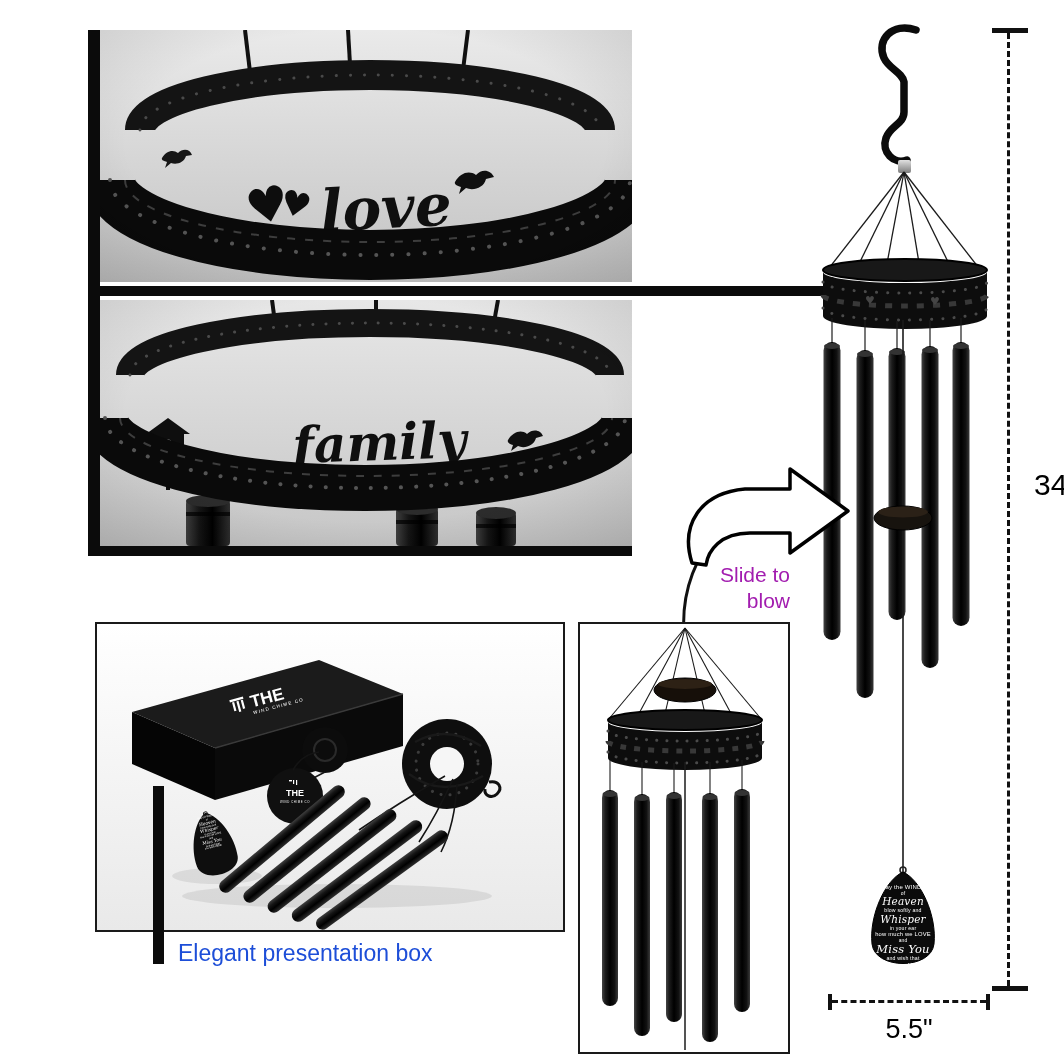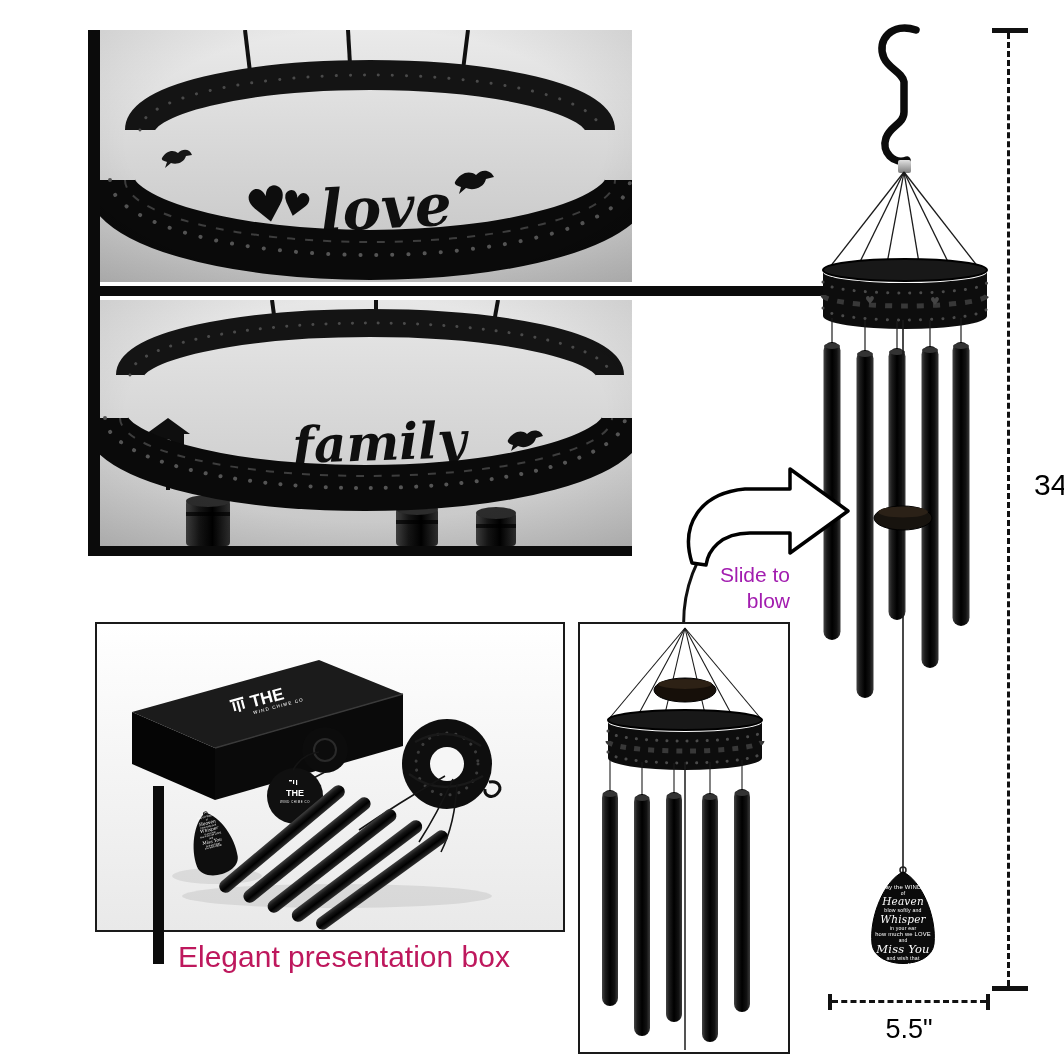--- a/index.html
+++ b/index.html
@@ -14,21 +14,21 @@
   
   .panel{position:absolute;border:2px solid #1a1a1a;background:#fbfbfb;box-sizing:border-box;}
   
   .dim-v{position:absolute;border-left:3px dashed #111;}
   .dim-h{position:absolute;border-top:3px dashed #111;}
   .dim-cap-h{position:absolute;background:#111;}
   .dim-cap-v{position:absolute;background:#111;}
   .dim-label{position:absolute;font-size:30px;font-weight:500;color:#000;}
   .dim-label-w{position:absolute;font-size:27px;font-weight:500;color:#000;text-align:center;}
   .callout{position:absolute;font-size:21px;font-weight:500;line-height:1.25;text-align:right;color:#a21caf;}
-  .caption{position:absolute;font-size:30px;font-weight:400;color:#be185d;}
+  .caption{position:absolute;font-size:23px;font-weight:400;color:#1d4ed8;}
   
   .pendant-text{position:absolute;left:872px;top:884px;width:62px;height:86px;text-align:center;
     color:#fff;line-height:1.12;font-size:5.8px;}
   .pendant-text span{display:block;letter-spacing:.2px;}
   .pendant-text span:nth-child(1){font-size:6px;}
   .pendant-text span:nth-child(2){font-size:5px;}
   .pendant-text span:nth-child(3){font-family:"DejaVu Serif",serif;font-style:italic;font-size:10.5px;}
   .pendant-text span:nth-child(4){font-size:5.2px;}
   .pendant-text span:nth-child(5){font-family:"DejaVu Serif",serif;font-style:italic;font-size:10.5px;}
   .pendant-text span:nth-child(6){font-size:5.2px;}

